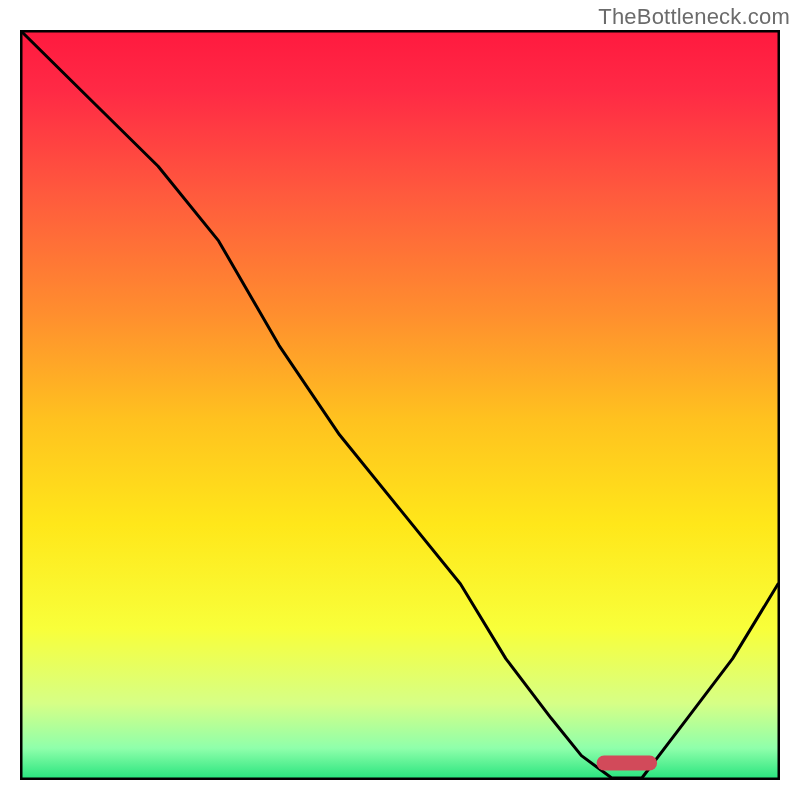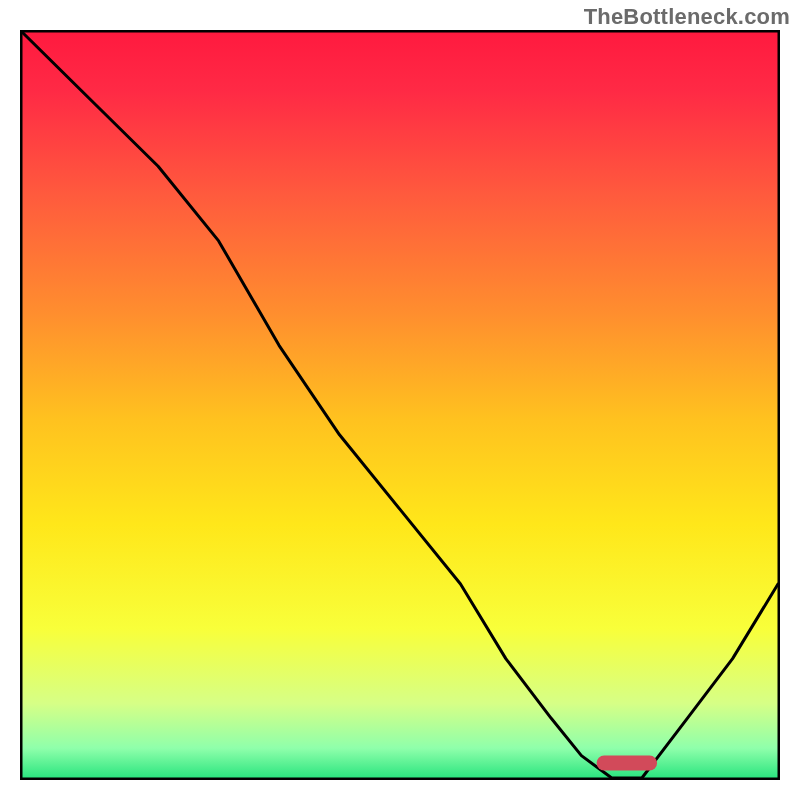--- a/index.html
+++ b/index.html
@@ -14,21 +14,21 @@
   .stage {
     position: relative;
     width: 800px;
     height: 800px;
   }
   .watermark {
     position: absolute;
     top: 4px;
     right: 10px;
     font-size: 22px;
-    font-weight: 700;
+    font-weight: 400;
     color: #6b6b6b;
     letter-spacing: 0.2px;
     user-select: none;
   }
   .plot {
     position: absolute;
     left: 20px;
     top: 30px;
     width: 760px;
     height: 750px;

